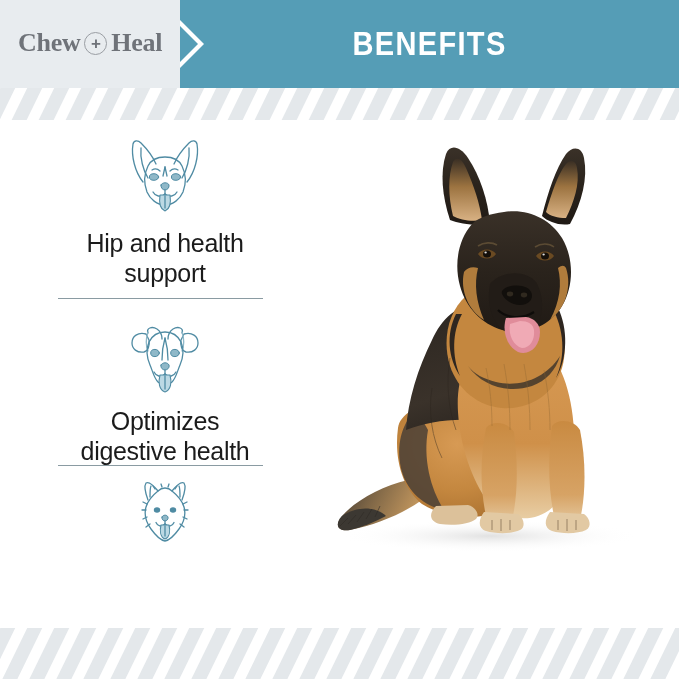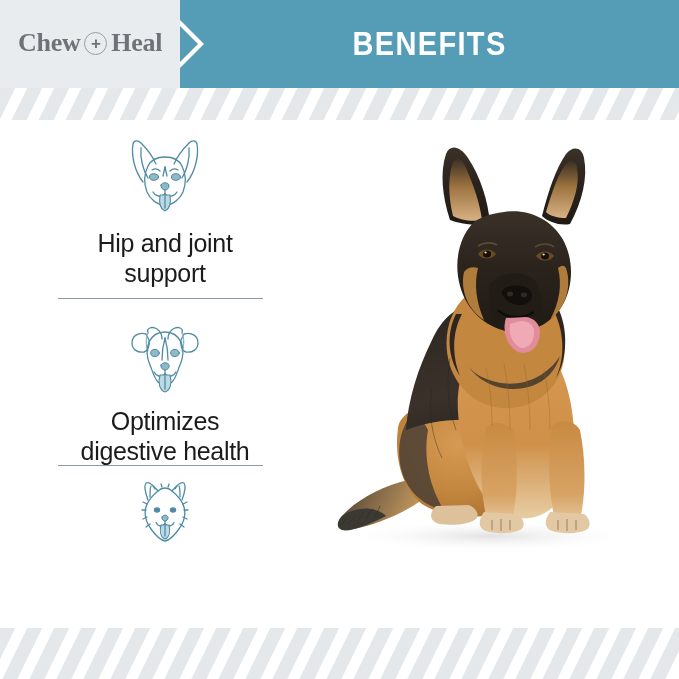--- a/index.html
+++ b/index.html
@@ -257,21 +257,21 @@
             <path d="M44 31 L42 40"></path>
             <path d="M44 31 L46 40"></path>
             <path d="M40 49 C41 46 47 46 48 49 C48.5 52 46 54 44 54 C42 54 39.5 52 40 49 Z" fill="#8fb8c8" stroke="#4f8ba3" stroke-width="1"></path>
             <path d="M44 54 L44 58"></path>
             <path d="M44 58 C40 62 34 60 32 56"></path>
             <path d="M44 58 C48 62 54 60 56 56"></path>
             <path d="M39 59 C38 66 39 73 44 75 C49 73 50 66 49 59 Z" fill="#bcd9e4" stroke="#4f8ba3" stroke-width="1.1"></path>
             <path d="M44 60 L44 72"></path>
           </g>
         </svg>
-        <div class="benefit-label">Hip and joint
+        <div class="benefit-label">Hip and health
 support</div>
       </div>
 
       <div class="benefit benefit-2">
         <svg class="benefit-icon" width="82" height="76" viewBox="0 0 82 76">
           <g fill="none" stroke="#4f8ba3" stroke-width="1.3" stroke-linecap="round" stroke-linejoin="round">
             <path d="M22 14 C14 12 8 16 8 23 C8 29 13 33 20 32 C24 31 26 26 25 20 Z" fill="#ffffff" stroke="#4f8ba3"></path>
             <path d="M60 14 C68 12 74 16 74 23 C74 29 69 33 62 32 C58 31 56 26 57 20 Z" fill="#ffffff" stroke="#4f8ba3"></path>
             <path d="M24 13 C22 8 28 6 33 9 C36 11 38 15 38 19"></path>
             <path d="M58 13 C60 8 54 6 49 9 C46 11 44 15 44 19"></path>

